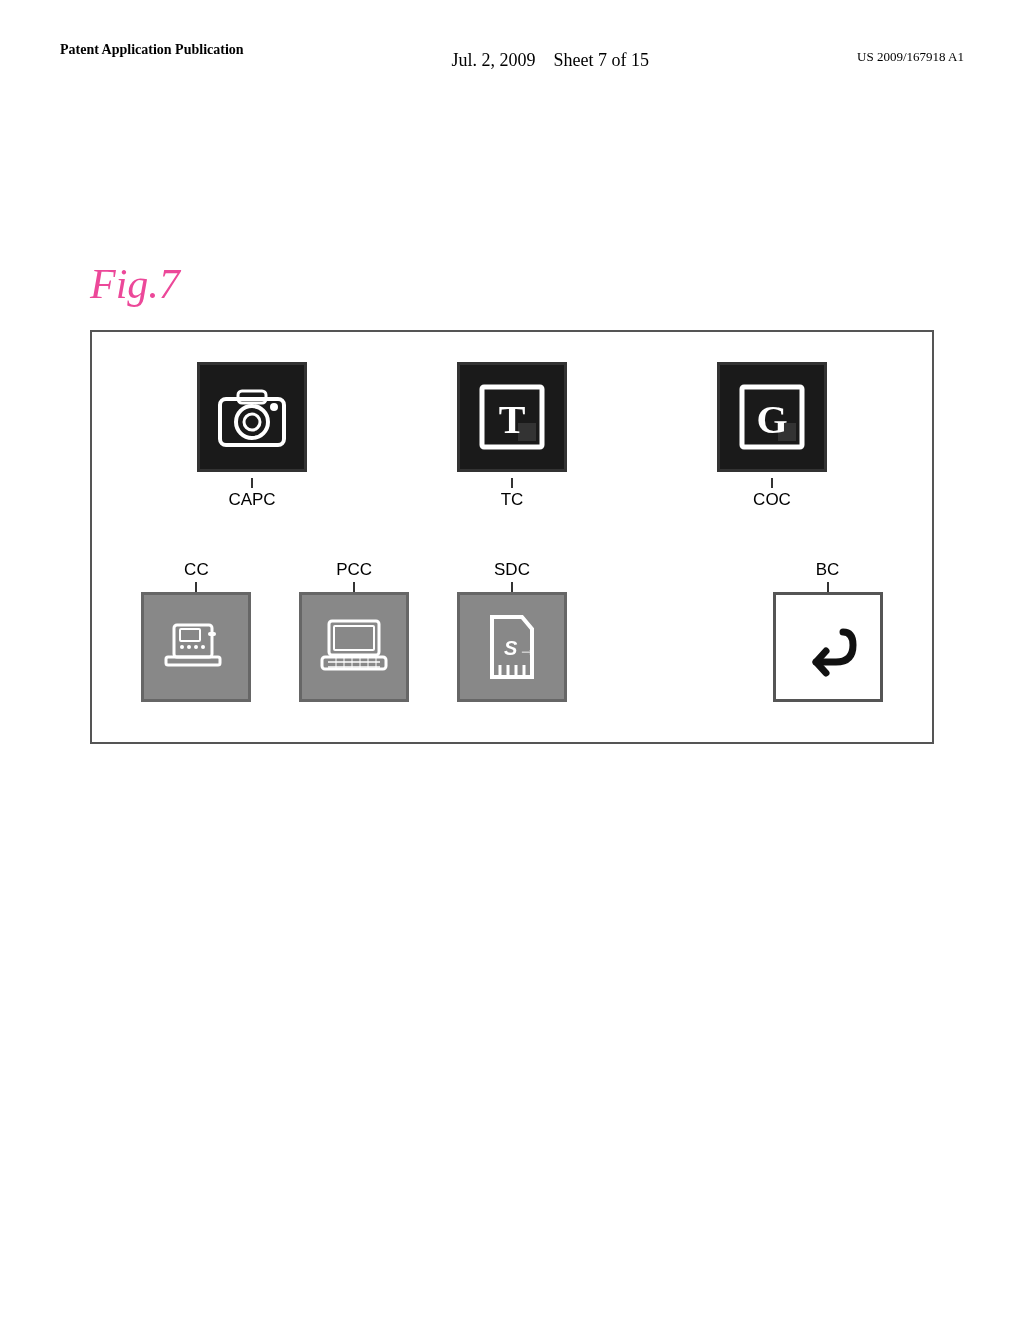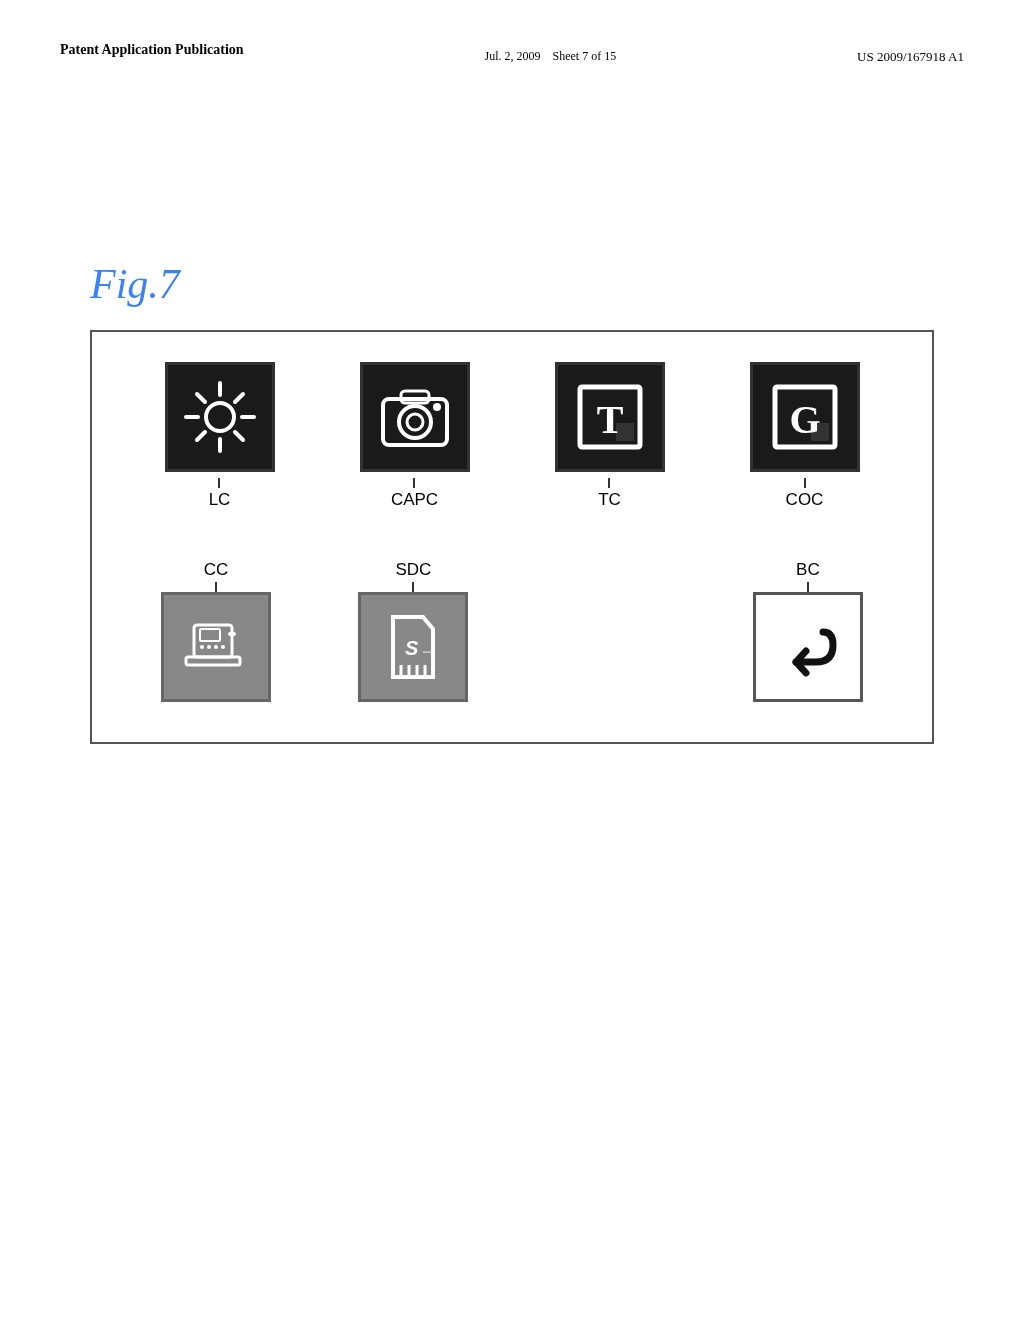--- a/index.html
+++ b/index.html
@@ -18,41 +18,41 @@
       justify-content: space-between;
       align-items: flex-start;
       padding: 40px 60px 0 60px;
     }
     .header-left {
       font-size: 14px;
       font-weight: bold;
       line-height: 1.4;
     }
     .header-center {
-      font-size: 12px;
+      font-size: 18px;
       text-align: left;
       line-height: 1.4;
       padding-top: 8px;
     }
     .header-right {
       font-size: 13px;
       text-align: right;
       line-height: 1.4;
       padding-top: 8px;
     }
 
     
     .fig-label {
       position: absolute;
       top: 260px;
       left: 90px;
       font-size: 42px;
       font-style: italic;
       font-weight: 300;
-      color: #3b82f6;
+      color: #ec4899;
     }
 
     
     .diagram-container {
       position: absolute;
       top: 330px;
       left: 90px;
       right: 90px;
       border: 2px solid #555;
       padding: 30px 30px 40px 30px;
@@ -208,41 +208,20 @@
   </div>
   <div class="header-right">US 2009/167918 A1</div>
 </div>
 
 <div class="fig-label">Fig.7</div>
 
 <div class="diagram-container">
 
   <div class="icon-row">
 
-    <div class="icon-item">
-      <div class="icon-box dark-bg">
-
-        <svg class="svg-icon" viewBox="0 0 80 80">
-          <circle cx="40" cy="40" r="14" fill="none" stroke="white" stroke-width="4"></circle>
-
-          <line x1="40" y1="6" x2="40" y2="18" stroke="white" stroke-width="4" stroke-linecap="round"></line>
-          <line x1="40" y1="62" x2="40" y2="74" stroke="white" stroke-width="4" stroke-linecap="round"></line>
-          <line x1="6" y1="40" x2="18" y2="40" stroke="white" stroke-width="4" stroke-linecap="round"></line>
-          <line x1="62" y1="40" x2="74" y2="40" stroke="white" stroke-width="4" stroke-linecap="round"></line>
-          <line x1="17" y1="17" x2="25" y2="25" stroke="white" stroke-width="4" stroke-linecap="round"></line>
-          <line x1="55" y1="55" x2="63" y2="63" stroke="white" stroke-width="4" stroke-linecap="round"></line>
-          <line x1="63" y1="17" x2="55" y2="25" stroke="white" stroke-width="4" stroke-linecap="round"></line>
-          <line x1="17" y1="63" x2="25" y2="55" stroke="white" stroke-width="4" stroke-linecap="round"></line>
-        </svg>
-      </div>
-      <div class="label-assembly">
-        <div class="v-line"></div>
-        <div class="label-text">LC</div>
-      </div>
-    </div>
 
     <div class="icon-item">
       <div class="icon-box dark-bg">
 
         <svg class="svg-icon" viewBox="0 0 80 80">
 
           <rect x="8" y="22" width="64" height="46" rx="6" ry="6" fill="none" stroke="white" stroke-width="4"></rect>
 
           <circle cx="40" cy="45" r="16" fill="none" stroke="white" stroke-width="4"></circle>
           <circle cx="40" cy="45" r="8" fill="none" stroke="white" stroke-width="3"></circle>
@@ -312,20 +291,47 @@
           <circle cx="26" cy="40" r="2" fill="white"></circle>
           <circle cx="33" cy="40" r="2" fill="white"></circle>
           <circle cx="40" cy="40" r="2" fill="white"></circle>
           <circle cx="47" cy="40" r="2" fill="white"></circle>
 
           <rect x="52" y="25" width="8" height="4" rx="2" fill="white"></rect>
         </svg>
       </div>
     </div>
 
+    <div class="bottom-item">
+      <div class="label-above-assembly">
+        <div class="top-label">PCC</div>
+        <div class="top-v-line"></div>
+      </div>
+      <div class="pcc-box">
+
+        <svg width="80" height="80" viewBox="0 0 80 80">
+
+          <rect x="15" y="14" width="50" height="34" rx="3" fill="none" stroke="white" stroke-width="3"></rect>
+
+          <rect x="20" y="19" width="40" height="24" rx="1" fill="none" stroke="white" stroke-width="2"></rect>
+
+          <rect x="8" y="50" width="64" height="12" rx="3" fill="none" stroke="white" stroke-width="3"></rect>
+
+          <line x1="14" y1="55" x2="66" y2="55" stroke="white" stroke-width="1.5"></line>
+          <line x1="14" y1="60" x2="66" y2="60" stroke="white" stroke-width="1.5"></line>
+
+          <line x1="22" y1="50" x2="22" y2="62" stroke="white" stroke-width="1"></line>
+          <line x1="30" y1="50" x2="30" y2="62" stroke="white" stroke-width="1"></line>
+          <line x1="38" y1="50" x2="38" y2="62" stroke="white" stroke-width="1"></line>
+          <line x1="46" y1="50" x2="46" y2="62" stroke="white" stroke-width="1"></line>
+          <line x1="54" y1="50" x2="54" y2="62" stroke="white" stroke-width="1"></line>
+          <line x1="62" y1="50" x2="62" y2="62" stroke="white" stroke-width="1"></line>
+        </svg>
+      </div>
+    </div>
 
     <div class="bottom-item">
       <div class="label-above-assembly">
         <div class="top-label">SDC</div>
         <div class="top-v-line"></div>
       </div>
       <div class="sdc-box">
 
         <svg width="80" height="80" viewBox="0 0 80 80">
 

